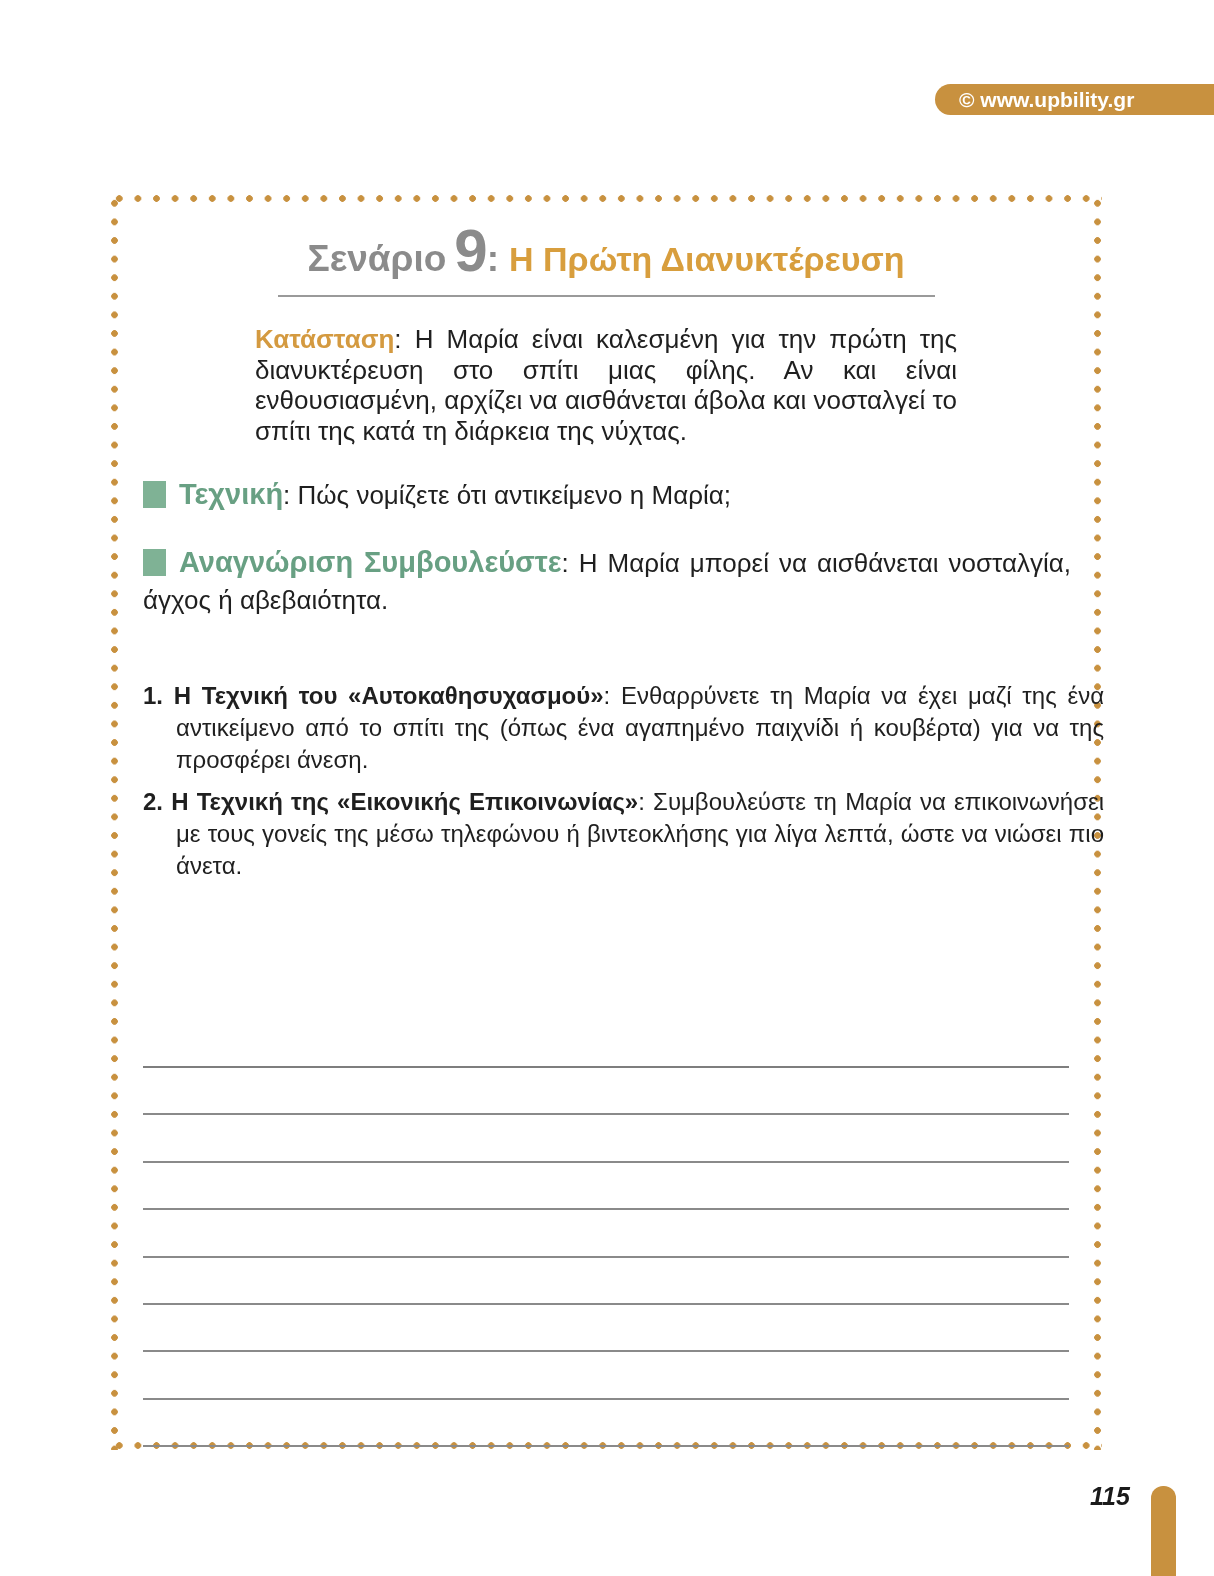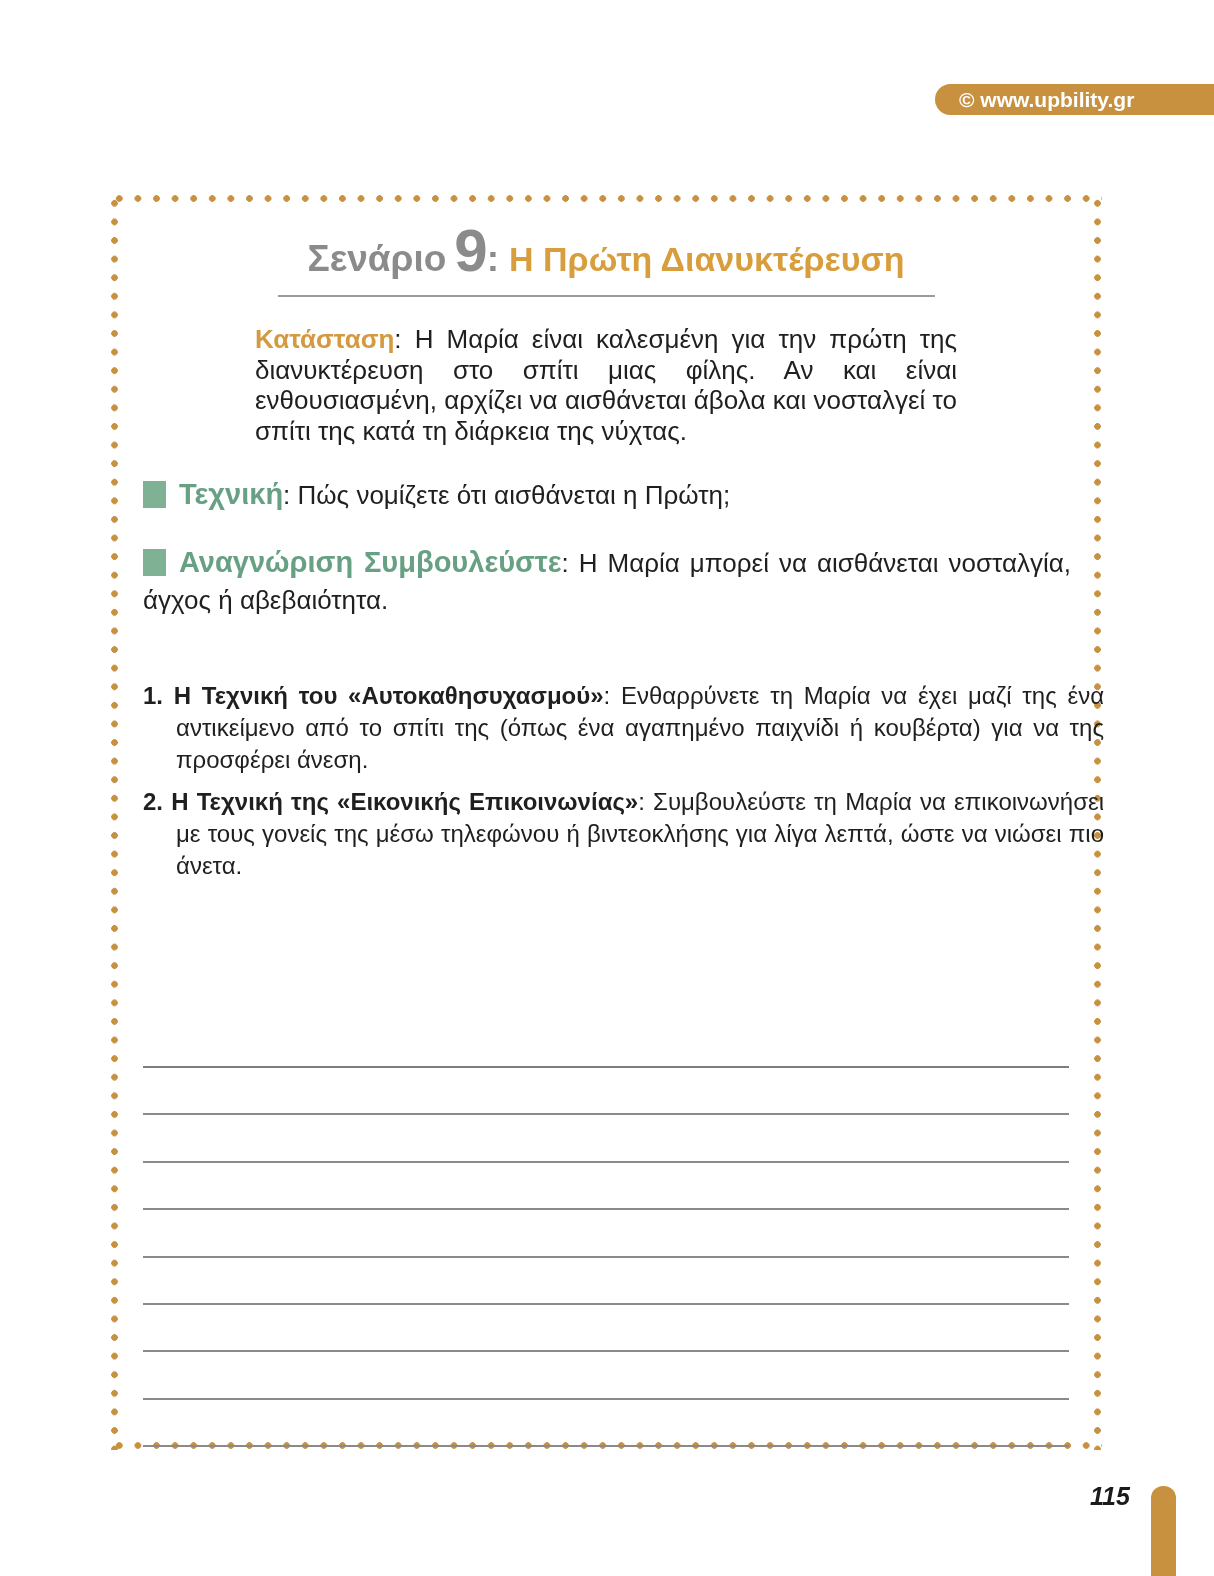--- a/index.html
+++ b/index.html
@@ -132,21 +132,21 @@
   <div class="title-row">
     <span class="t-label">Σενάριο</span>
     <span class="t-num">9</span>
     <span class="t-colon">:</span>
     <span class="t-sub">Η Πρώτη Διανυκτέρευση</span>
   </div>
   <div class="title-rule"></div>
 
   <p class="situation"><span class="label-gold">Κατάσταση</span><span>: </span><span>Η Μαρία είναι καλεσμένη για την πρώτη της διανυκτέρευση στο σπίτι μιας φίλης. Αν και είναι ενθουσιασμένη, αρχίζει να αισθάνεται άβολα και νοσταλγεί το σπίτι της κατά τη διάρκεια της νύχτας.</span></p>
 
-  <p class="q-row"><span class="sq"></span><span class="label-green">Τεχνική</span><span>: </span><span>Πώς νομίζετε ότι αισθάνεται η Πρώτη;</span></p>
+  <p class="q-row"><span class="sq"></span><span class="label-green">Τεχνική</span><span>: </span><span>Πώς νομίζετε ότι αντικείμενο η Μαρία;</span></p>
 
   <p class="recognition"><span class="sq"></span><span class="label-green">Αναγνώριση Συμβουλεύστε</span><span>: </span><span>Η Μαρία μπορεί να αισθάνεται νοσταλγία, άγχος ή αβεβαιότητα.</span></p>
 
 
   <p class="item i1"><b>1.</b><b> Η Τεχνική του «Αυτοκαθησυχασμού»</b><span>: </span><span>Ενθαρρύνετε τη Μαρία να έχει μαζί της ένα αντικείμενο από το σπίτι της (όπως ένα αγαπημένο παιχνίδι ή κουβέρτα) για να της προσφέρει άνεση.</span></p>
 
   <p class="item i2"><b>2.</b><b> Η Τεχνική της «Εικονικής Επικοινωνίας»</b><span>: </span><span>Συμβουλεύστε τη Μαρία να επικοινωνήσει με τους γονείς της μέσω τηλεφώνου ή βιντεοκλήσης για λίγα λεπτά, ώστε να νιώσει πιο άνετα.</span></p>
 
 
   <div class="wlines">

